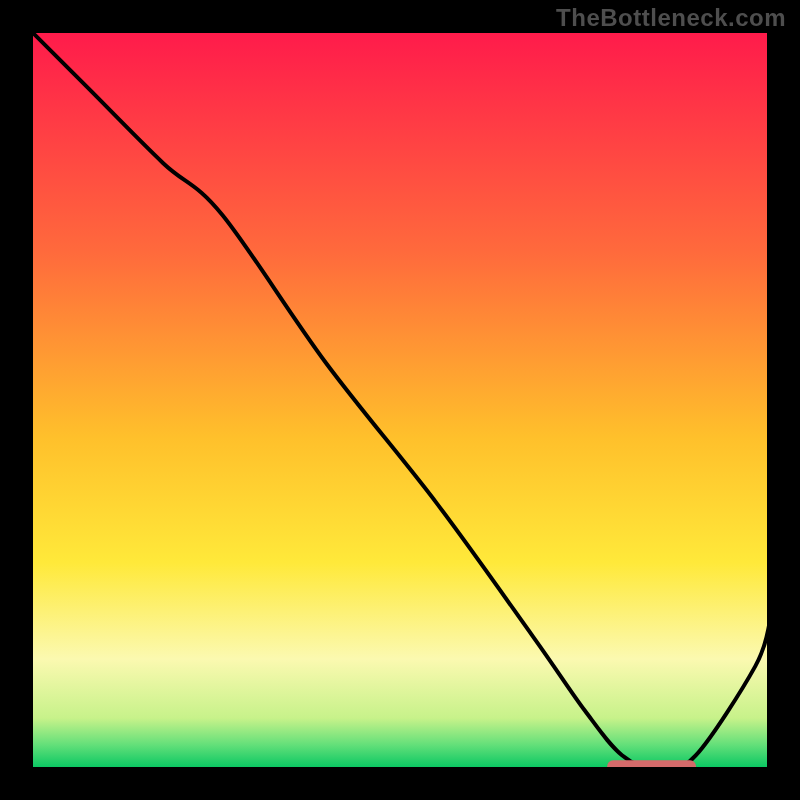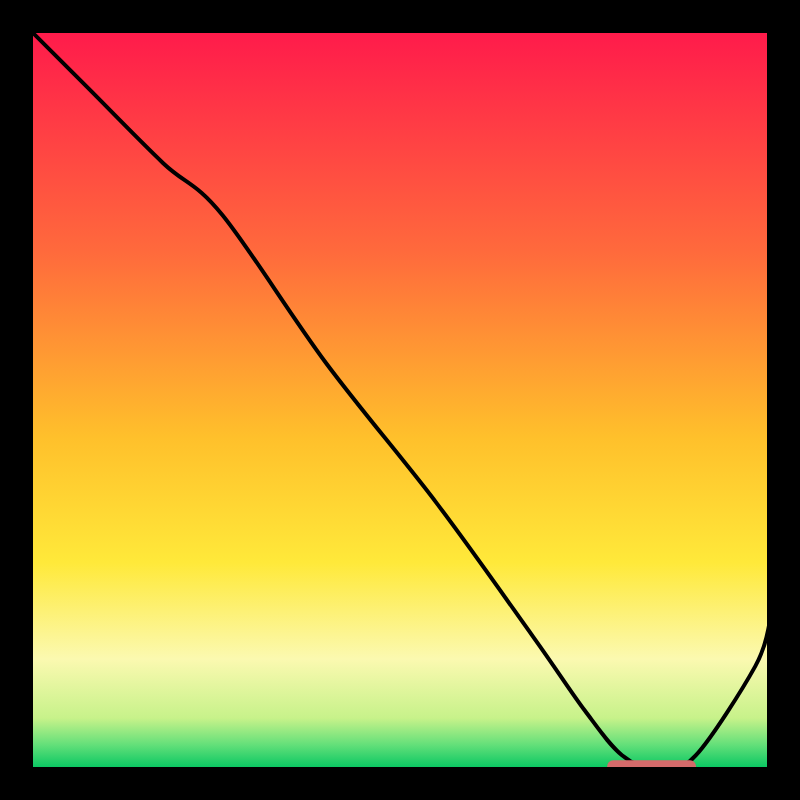--- a/index.html
+++ b/index.html
@@ -35,20 +35,21 @@
     height: 740px;
     background: #000;
   }
   svg { display: block; }
 </style>
 </head>
 <body>
 
 <div class="frame">
 
+  <div class="watermark">TheBottleneck.com</div>
 
   <div class="plot-wrap">
     <svg id="chart-svg" width="740" height="740" viewBox="0 0 740 740">
       <defs>
         <linearGradient id="bg-grad" x1="0" y1="0" x2="0" y2="1">
             <stop offset="0.00%" stop-color="#ff1a4b"></stop>
             <stop offset="30.00%" stop-color="#ff6a3c"></stop>
             <stop offset="55.00%" stop-color="#ffc02b"></stop>
             <stop offset="72.00%" stop-color="#ffe93a"></stop>
             <stop offset="85.00%" stop-color="#fbf9b0"></stop>

